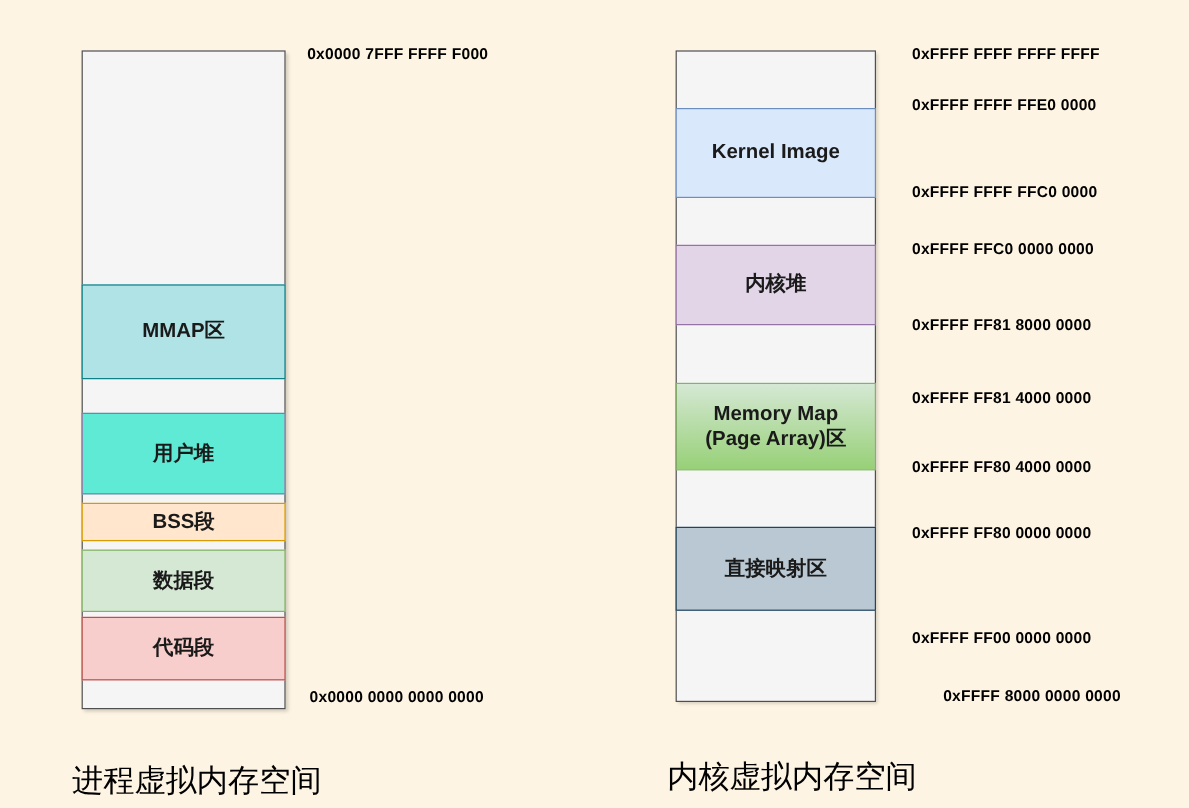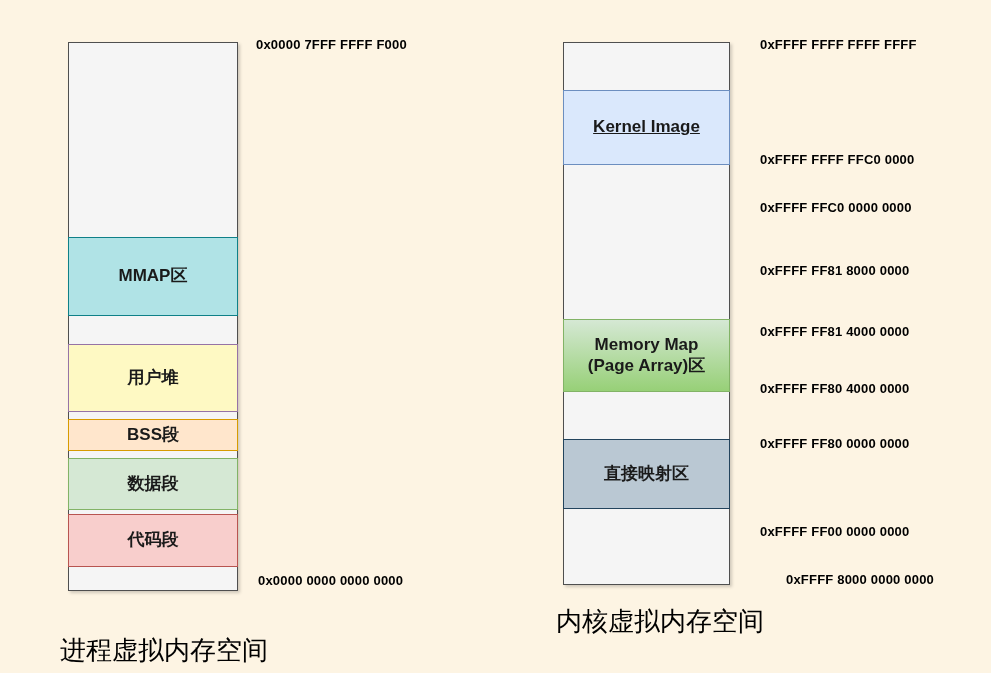--- a/index.html
+++ b/index.html
@@ -34,26 +34,26 @@
     justify-content: center;
     font-weight: bold;
     font-size: 17px;
     color: #1a1a1a;
     text-align: center;
     line-height: 1.2;
   }
   
   .s-user-stack { top: 5px;   height: 140px; background: #bac8d3; border-color: #23445d; }
   .s-mmap       { top: 194px; height: 79px;  background: #b0e3e6; border-color: #0e8088; }
-  .s-user-heap  { top: 301px; height: 68px;  background: #fef9c3; border-color: #9673a6; }
+  .s-user-heap  { top: 301px; height: 68px;  background: #5eead4; border-color: #9673a6; }
   .s-bss        { top: 376px; height: 32px;  background: #ffe6cc; border-color: #d79b00; }
   .s-data       { top: 415px; height: 52px;  background: #d5e8d4; border-color: #82b366; }
   .s-code       { top: 471px; height: 53px;  background: #f8cecc; border-color: #b85450; }
   
-  .s-kernel-image { top: 47px;  height: 75px; background: #dae8fc; border-color: #6c8ebf; text-decoration: underline; }
+  .s-kernel-image { top: 47px;  height: 75px; background: #dae8fc; border-color: #6c8ebf; }
   .s-kernel-heap  { top: 161px; height: 67px; background: #e1d5e7; border-color: #9673a6; }
   .s-memory-map   { top: 276px; height: 73px;
                     background: linear-gradient(180deg, #d5e8d4 0%, #97d077 100%);
                     border-color: #82b366; }
   .s-direct-map   { top: 396px; height: 70px; background: #bac8d3; border-color: #23445d; }
 
   
   .addr {
     position: absolute;
     font-weight: bold;
@@ -72,21 +72,21 @@
 
   
   .title {
     position: absolute;
     font-weight: normal;
     font-size: 26px;
     color: #000;
     white-space: nowrap;
   }
   .t-process { left: 60px;  top: 633px; }
-  .t-kernel  { left: 556px; top: 604px; text-align: center; }
+  .t-kernel  { left: 556px; top: 630px; text-align: center; }
 
   .sec span:empty { display: none; }
 </style>
 </head>
 <body>
 
 <div class="canvas">
 
   <div class="column col-process">
     <div class="sec s-mmap">
@@ -106,30 +106,34 @@
     </div>
   </div>
 
   <div class="addr p-top">0x0000 7FFF FFFF F000</div>
   <div class="addr p-bottom">0x0000 0000 0000 0000</div>
 
   <div class="column col-kernel">
     <div class="sec s-kernel-image">
       <span>Kernel Image</span>
     </div>
+    <div class="sec s-kernel-heap">
+      <span>内核堆</span>
+    </div>
     <div class="sec s-memory-map">
       <span>Memory Map</span>
       <span>(Page Array)区</span>
     </div>
     <div class="sec s-direct-map">
       <span>直接映射区</span>
     </div>
   </div>
 
   <div class="addr k-addr k0">0xFFFF FFFF FFFF FFFF</div>
+  <div class="addr k-addr k1">0xFFFF FFFF FFE0 0000</div>
   <div class="addr k-addr k2">0xFFFF FFFF FFC0 0000</div>
   <div class="addr k-addr k3">0xFFFF FFC0 0000 0000</div>
   <div class="addr k-addr k4">0xFFFF FF81 8000 0000</div>
   <div class="addr k-addr k5">0xFFFF FF81 4000 0000</div>
   <div class="addr k-addr k6">0xFFFF FF80 4000 0000</div>
   <div class="addr k-addr k7">0xFFFF FF80 0000 0000</div>
   <div class="addr k-addr k8">0xFFFF FF00 0000 0000</div>
   <div class="addr k-addr k9">0xFFFF 8000 0000 0000</div>
 
   <div class="title t-process">进程虚拟内存空间</div>

